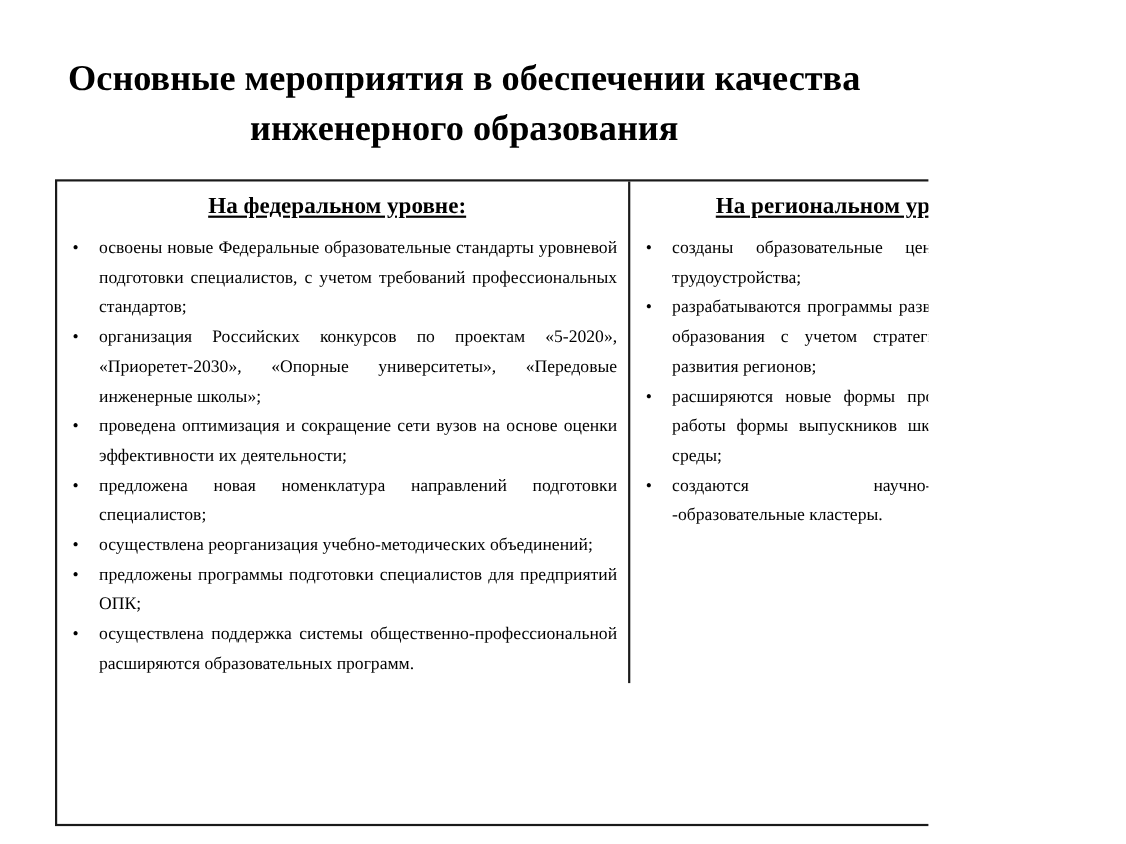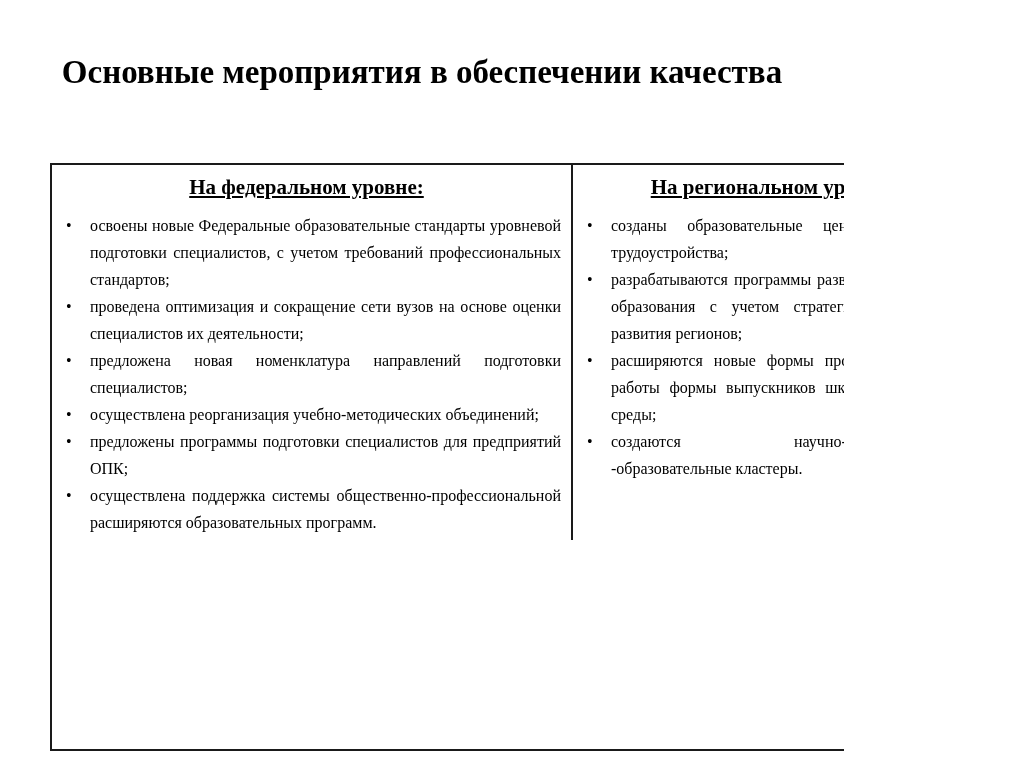--- a/index.html
+++ b/index.html
@@ -78,31 +78,33 @@
     top: 0;
   }
 </style>
 </head>
 <body>
 
 <div class="slide">
 
   <div class="title">
     <div>Основные мероприятия в обеспечении качества</div>
+    <div>инженерного образования</div>
   </div>
 
   <div class="table">
 
     <div class="cell cell-left">
       <div class="col-header">
         <span class="u">На федеральном уровне:</span>
       </div>
       <ul class="bullets">
           <li>освоены новые Федеральные образовательные стандарты уровневой подготовки специалистов, с учетом требований профессиональных стандартов;</li>
-          <li>проведена оптимизация и сокращение сети вузов на основе оценки специалистов их деятельности;</li>
+          <li>организация Российских конкурсов по проектам «5-2020», «Приоретет-2030», «Опорные университеты», «Передовые инженерные школы»;</li>
+          <li>проведена оптимизация и сокращение сети вузов на основе оценки эффективности их деятельности;</li>
           <li>предложена новая номенклатура направлений подготовки специалистов;</li>
           <li>осуществлена реорганизация учебно-методических объединений;</li>
           <li>предложены программы подготовки специалистов для предприятий ОПК;</li>
           <li>осуществлена поддержка системы общественно-профессиональной расширяются образовательных программ.</li>
         </ul>
     </div>
 
     <div class="cell cell-right">
       <div class="col-header">
         <span class="u">На региональном уровне:</span>

